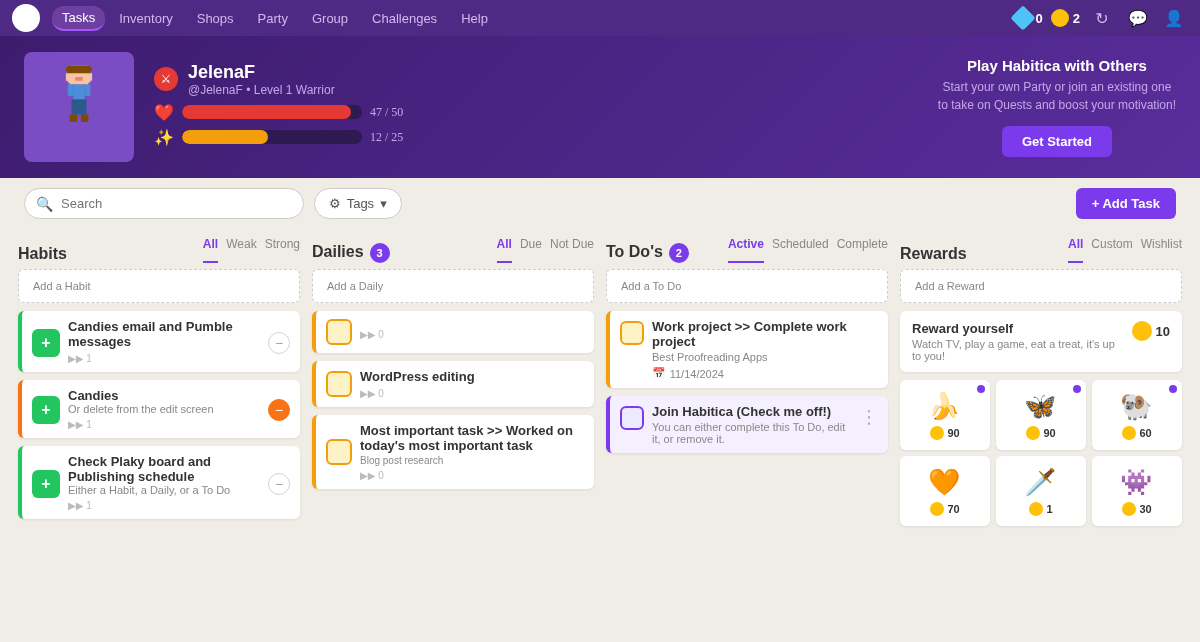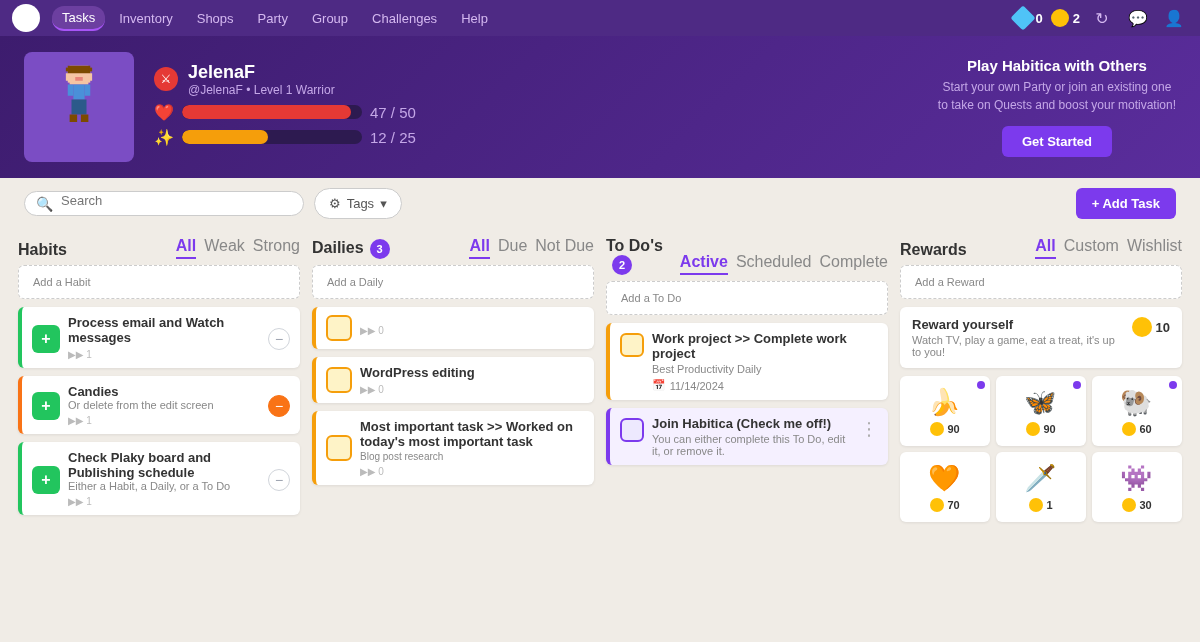--- a/index.html
+++ b/index.html
@@ -56,21 +56,21 @@
     .hero-name-row { display: flex; align-items: center; gap: 10px; margin-bottom: 6px; }
     .hero-class-icon { width: 24px; height: 24px; background: #e53935; border-radius: 50%; display: flex; align-items: center; justify-content: center; color: #fff; font-size: 12px; }
     .hero-name { color: #fff; font-size: 18px; font-weight: 700; }
     .hero-sub { color: #c4a7e7; font-size: 12px; }
     .stat-bar-row { display: flex; align-items: center; gap: 8px; margin-bottom: 6px; }
     .stat-icon { font-size: 16px; }
     .stat-bar-bg { width: 180px; height: 14px; background: #2d1a50; border-radius: 7px; overflow: hidden; }
     .stat-bar-fill { height: 100%; border-radius: 7px; }
     .hp-fill { background: #e53935; width: 94%; }
     .xp-fill { background: #f59e0b; width: 48%; }
-    .stat-label { color: #c4a7e7; font-size: 15px; }
+    .stat-label { color: #c4a7e7; font-size: 12px; font-family: Liberation Serif, serif; }
     .hero-cta { text-align: center; margin-left: auto; }
     .hero-cta-title { color: #fff; font-size: 15px; font-weight: 700; margin-bottom: 4px; }
     .hero-cta-sub { color: #c4a7e7; font-size: 12px; line-height: 1.5; margin-bottom: 12px; }
     .hero-cta-btn {
       background: #7c3aed;
       color: #fff;
       border: none;
       border-radius: 6px;
       padding: 8px 20px;
       font-size: 13px;
@@ -82,21 +82,21 @@
     .toolbar {
       background: #f0ece6;
       display: flex;
       align-items: center;
       padding: 10px 24px;
       gap: 10px;
     }
     .search-wrap { position: relative; flex: 0 0 280px; }
     .search-input {
       width: 100%;
-      padding: 1px 12px 7px 36px;
+      padding: 7px 12px 7px 36px;
       border: 1px solid #ccc;
       border-radius: 20px;
       font-size: 13px;
       outline: none;
       background: #fff;
     }
     .search-icon-wrap { position: absolute; left: 12px; top: 50%; transform: translateY(-50%); color: #888; font-size: 14px; }
     .tags-btn {
       display: flex;
       align-items: center;
@@ -131,21 +131,21 @@
       gap: 0;
       padding: 0 12px;
       height: calc(642px - 36px - 130px - 50px);
       overflow: hidden;
     }
     .column { padding: 0 6px; overflow-y: auto; }
     .col-header { display: flex; align-items: flex-end; justify-content: space-between; padding: 8px 0 6px; }
     .col-title { font-size: 16px; font-weight: 700; color: #333; }
     .col-badge { background: #7c3aed; color: #fff; border-radius: 50%; width: 20px; height: 20px; display: inline-flex; align-items: center; justify-content: center; font-size: 11px; font-weight: 700; margin-left: 6px; }
     .col-tabs { display: flex; gap: 8px; }
-    .col-tab { font-size: 16px; color: #888; cursor: pointer; padding-bottom: 2px; }
+    .col-tab { font-size: 12px; color: #888; cursor: pointer; padding-bottom: 10px; }
     .col-tab.active { color: #7c3aed; border-bottom: 2px solid #7c3aed; font-weight: 600; }
 
     
     .add-row {
       background: #fff;
       border: 1px dashed #ccc;
       border-radius: 6px;
       padding: 10px 14px;
       color: #888;
       font-size: 11px;
@@ -373,21 +373,21 @@
         <span class="col-tab active">All</span>
         <span class="col-tab">Weak</span>
         <span class="col-tab">Strong</span>
       </div>
     </div>
     <div class="add-row">Add a Habit</div>
 
     <div class="habit-card">
       <div class="task-left-btn btn-green">+</div>
       <div class="habit-content">
-        <div class="habit-title">Process email and Watch messages</div>
+        <div class="habit-title">Candies email and Pumble messages</div>
         <div class="habit-arrows">▶▶ 1</div>
       </div>
       <div class="task-minus">−</div>
     </div>
 
     <div class="habit-card orange-left">
       <div class="task-left-btn btn-green">+</div>
       <div class="habit-content">
         <div class="habit-title">Candies</div>
         <div class="habit-sub">Or delete from the edit screen</div>
@@ -461,21 +461,21 @@
         <span class="col-tab">Scheduled</span>
         <span class="col-tab">Complete</span>
       </div>
     </div>
     <div class="add-row">Add a To Do</div>
 
     <div class="todo-card">
       <div class="todo-check"></div>
       <div class="todo-body">
         <div class="todo-title">Work project &gt;&gt; Complete work project</div>
-        <div class="todo-sub">Best Productivity Daily</div>
+        <div class="todo-sub">Best Proofreading Apps</div>
         <div class="todo-date">
           <span>📅</span>
           <span>11/14/2024</span>
         </div>
       </div>
     </div>
 
     <div class="todo-card purple-active">
       <div class="todo-check purple-check"></div>
       <div class="todo-body">

